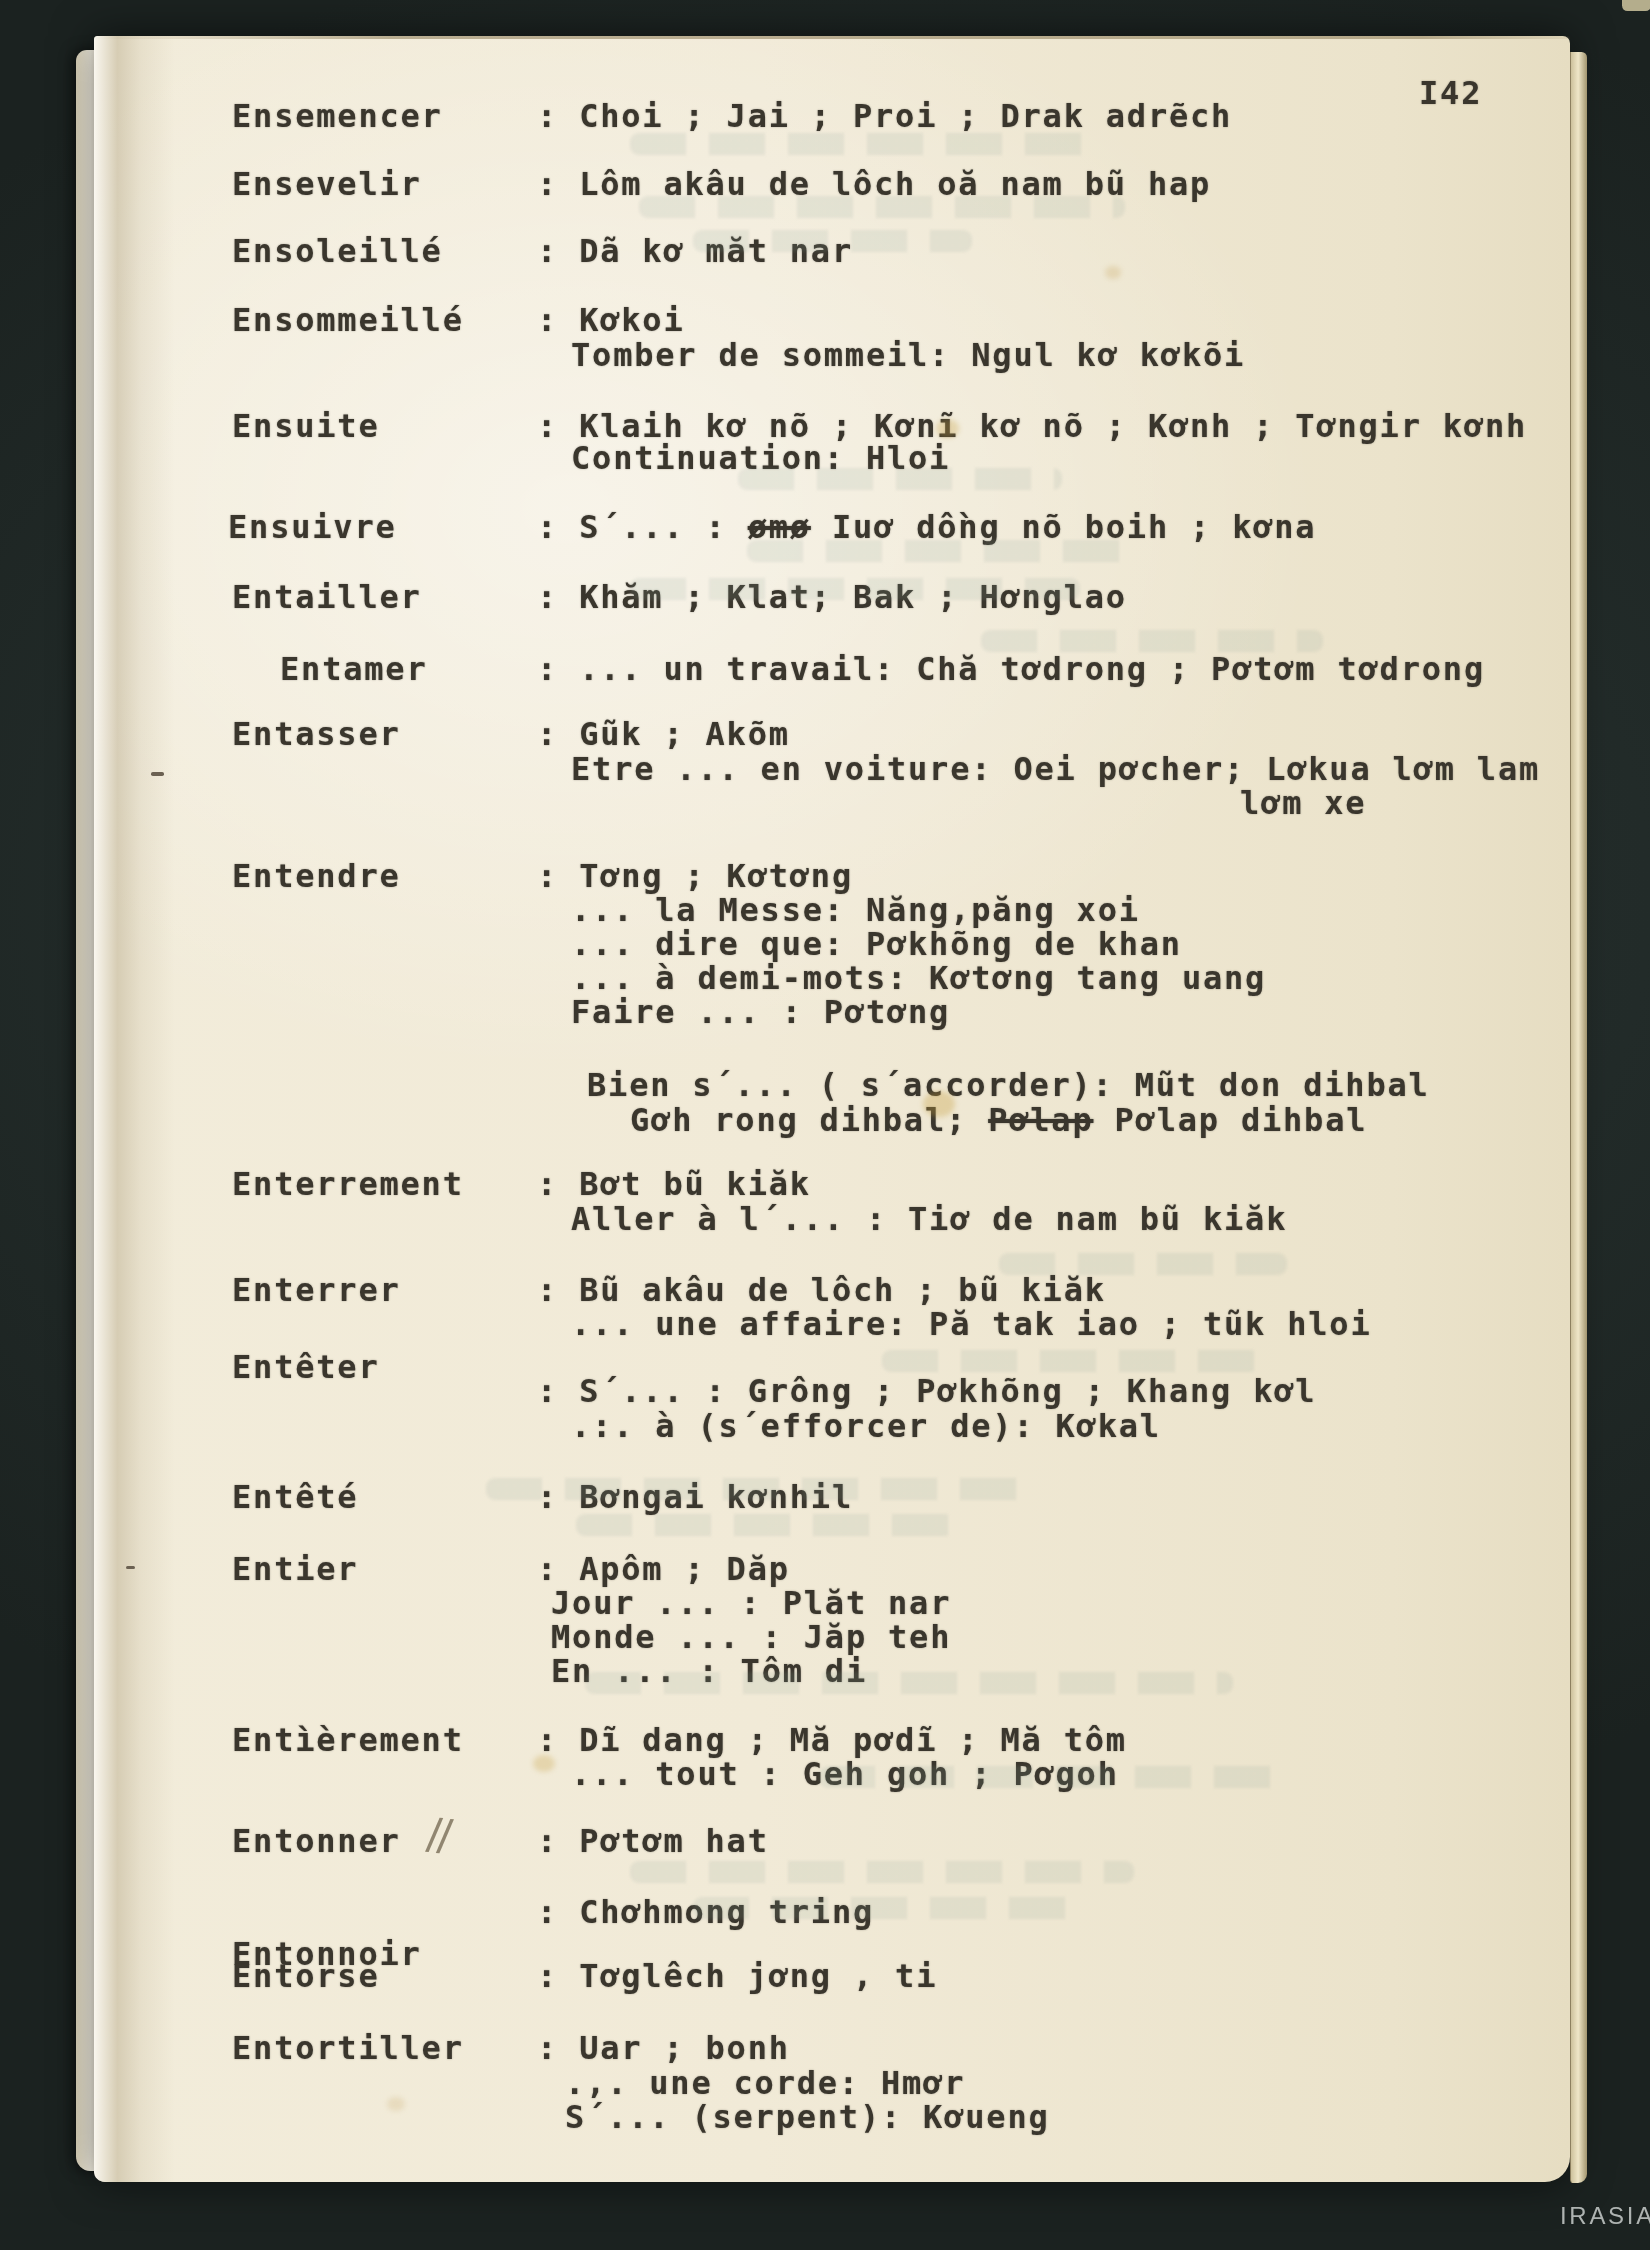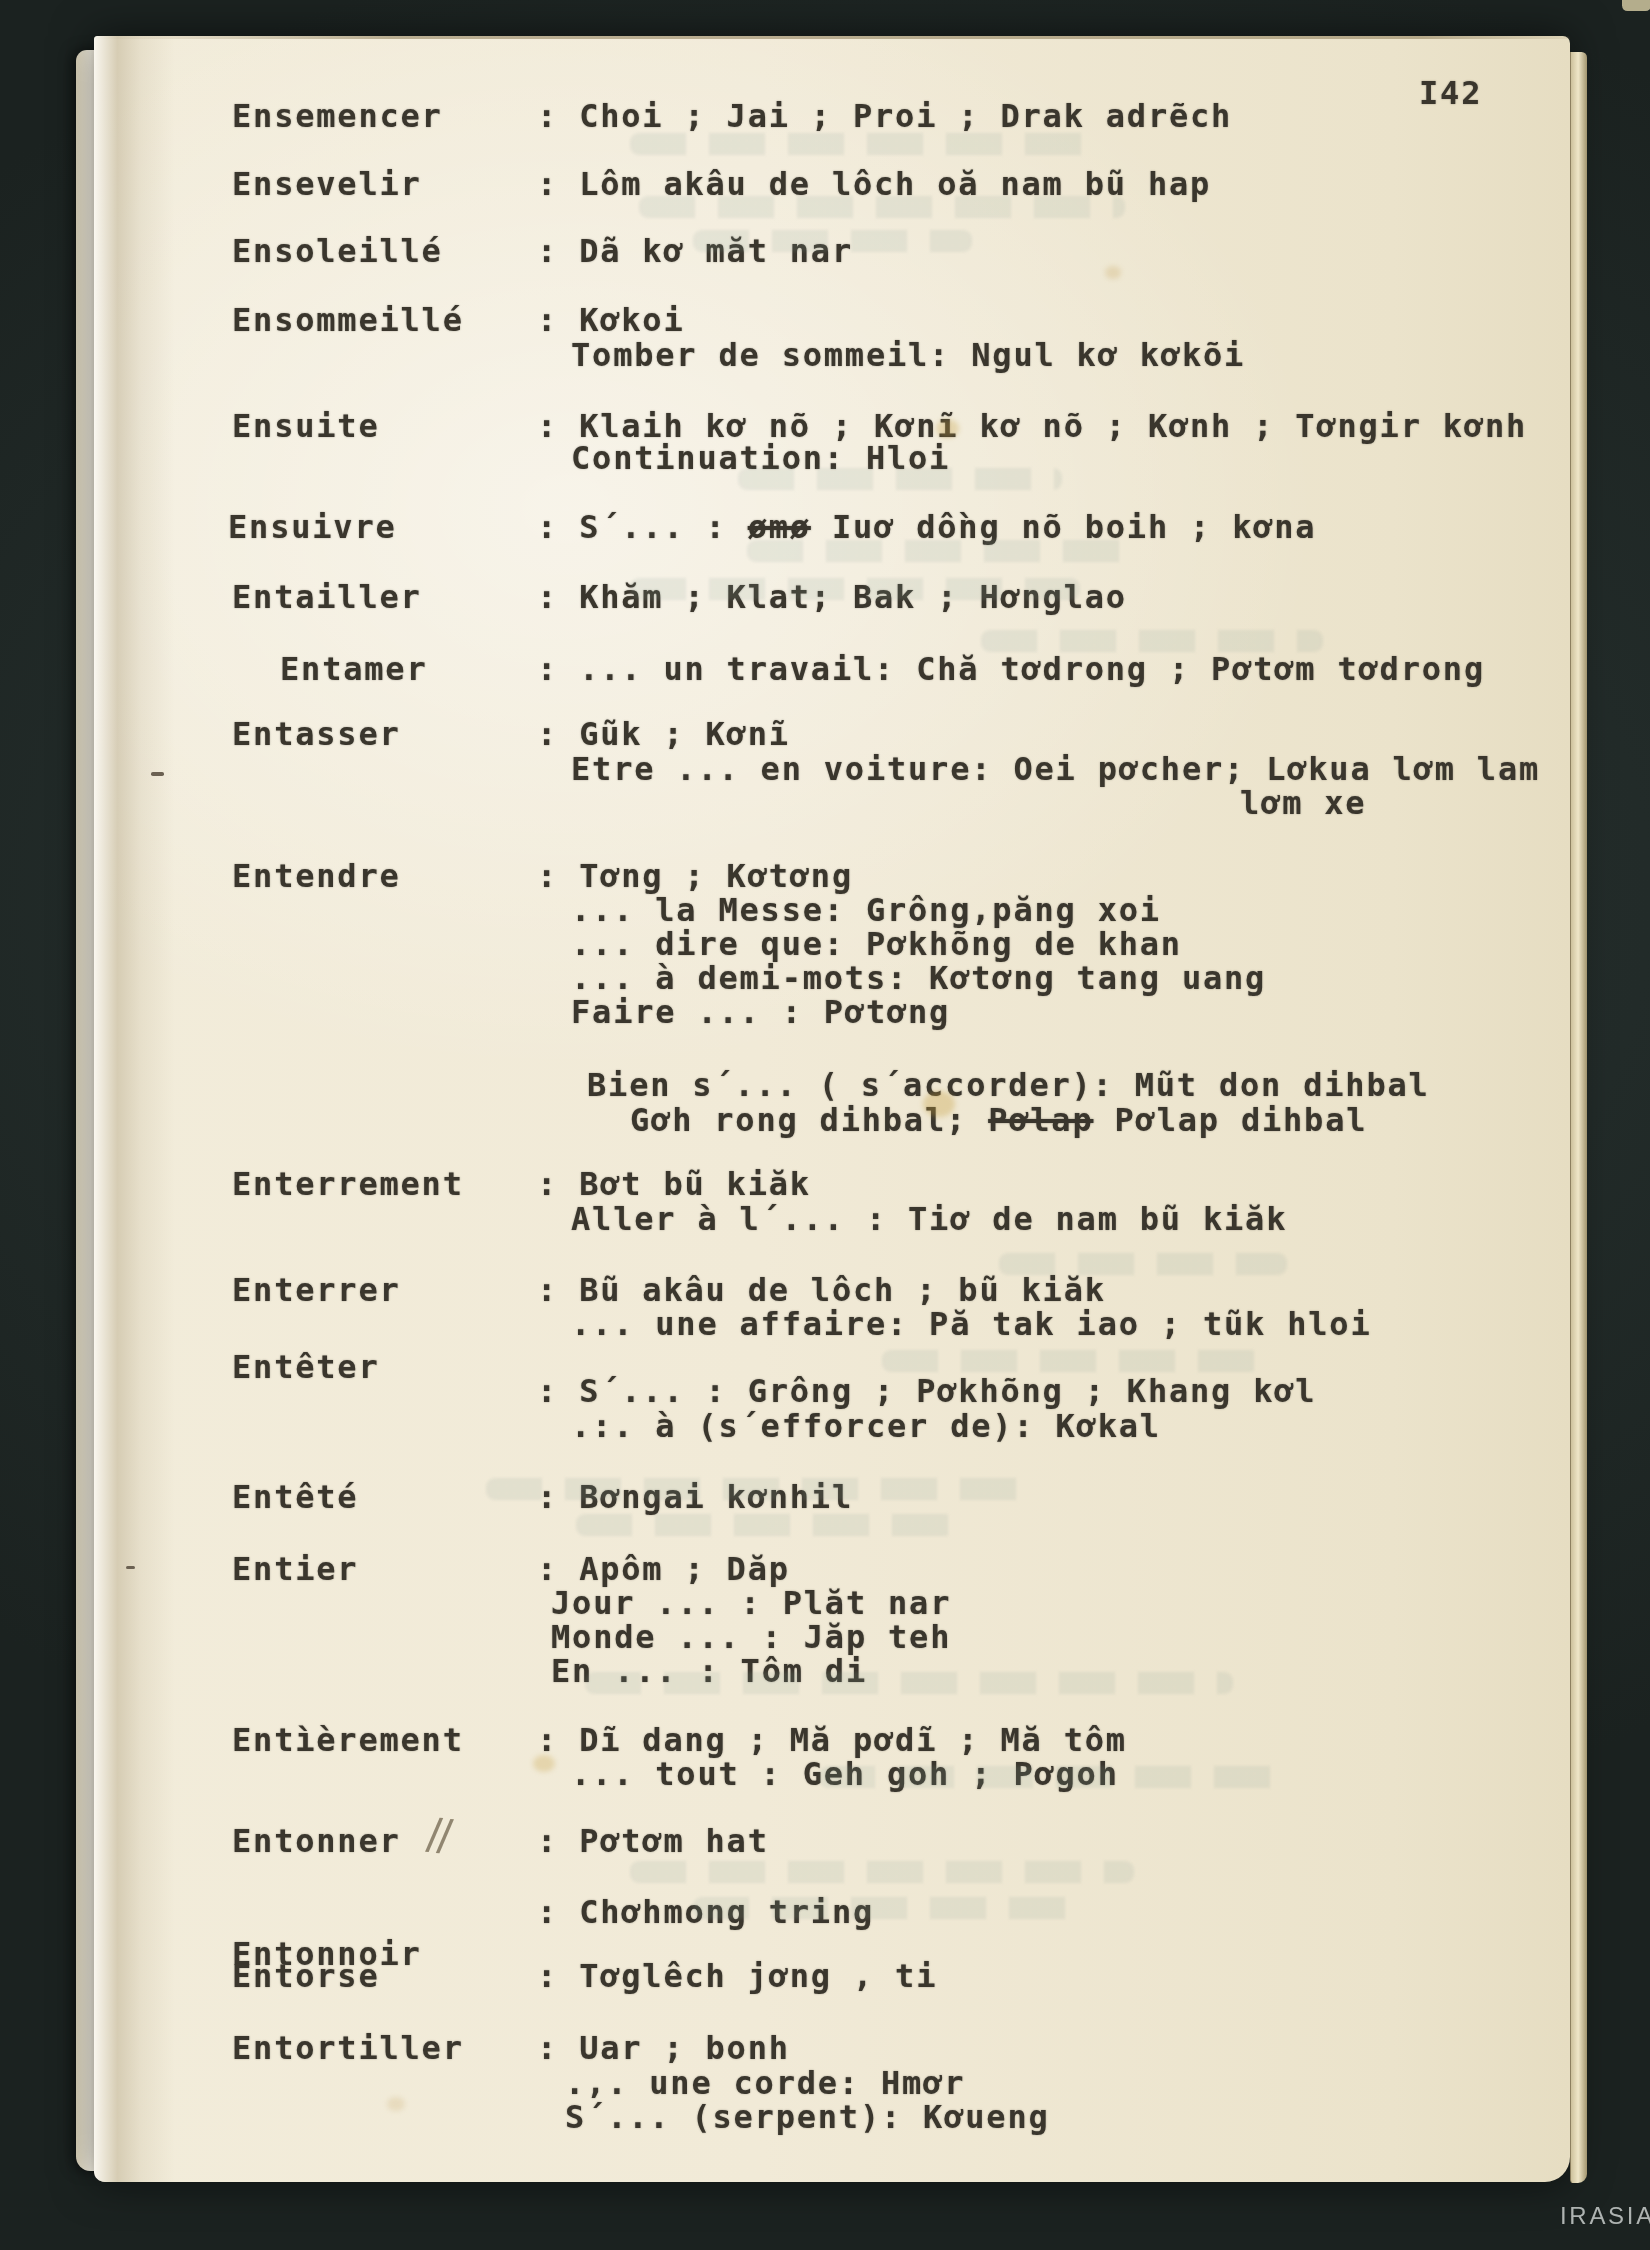--- a/index.html
+++ b/index.html
@@ -99,26 +99,26 @@
     <div class="ink hw" style="left: 232px; top: 409px;">Ensuite</div>
     <div class="ink" style="left: 537px; top: 409px;"><span>: Klaih kơ nõ ; Kơnĩ kơ nõ ; Kơnh ; Tơngir kơnh</span></div>
     <div class="ink" style="left: 571px; top: 441px;"><span>Continuation: Hloi</span></div>
     <div class="ink hw" style="left: 228px; top: 510px;">Ensuivre</div>
     <div class="ink" style="left: 537px; top: 510px;"><span>: S´... : </span><span class="strike">ømø</span><span> Iuơ dồng nõ boih ; kơna</span></div>
     <div class="ink hw" style="left: 232px; top: 580px;">Entailler</div>
     <div class="ink" style="left: 537px; top: 580px;"><span>: Khăm ; Klat; Bak ; Hơnglao</span></div>
     <div class="ink hw" style="left: 232px; top: 652px; margin-left: 48px;">Entamer</div>
     <div class="ink" style="left: 537px; top: 652px;"><span>: ... un travail: Chă tơdrong ; Pơtơm tơdrong</span></div>
     <div class="ink hw" style="left: 232px; top: 717px;">Entasser</div>
-    <div class="ink" style="left: 537px; top: 717px;"><span>: Gũk ; Kơnĩ</span></div>
+    <div class="ink" style="left: 537px; top: 717px;"><span>: Gũk ; Akõm</span></div>
     <div class="ink" style="left: 571px; top: 752px;"><span>Etre ... en voiture: Oei pơcher; Lơkua lơm lam</span></div>
     <div class="ink" style="left: 1240px; top: 786px;"><span>lơm xe</span></div>
     <div class="ink hw" style="left: 232px; top: 859px;">Entendre</div>
     <div class="ink" style="left: 537px; top: 859px;"><span>: Tơng ; Kơtơng</span></div>
-    <div class="ink" style="left: 571px; top: 893px;"><span>... la Messe: Grông,păng xoi</span></div>
+    <div class="ink" style="left: 571px; top: 893px;"><span>... la Messe: Năng,păng xoi</span></div>
     <div class="ink" style="left: 571px; top: 927px;"><span>... dire que: Pơkhõng de khan</span></div>
     <div class="ink" style="left: 571px; top: 961px;"><span>... à demi-mots: Kơtơng tang uang</span></div>
     <div class="ink" style="left: 571px; top: 995px;"><span>Faire ... : Pơtơng</span></div>
     <div class="ink" style="left: 587px; top: 1068px;"><span>Bien s´... ( s´accorder): Mũt don dihbal</span></div>
     <div class="ink" style="left: 630px; top: 1103px;"><span>Gơh rong dihbal; </span><span class="strike">Pơlap</span><span> Pơlap dihbal</span></div>
     <div class="ink hw" style="left: 232px; top: 1167px;">Enterrement</div>
     <div class="ink" style="left: 537px; top: 1167px;"><span>: Bơt bũ kiăk</span></div>
     <div class="ink" style="left: 571px; top: 1202px;"><span>Aller à l´... : Tiơ de nam bũ kiăk</span></div>
     <div class="ink hw" style="left: 232px; top: 1273px;">Enterrer</div>
     <div class="ink" style="left: 537px; top: 1273px;"><span>: Bũ akâu de lôch ; bũ kiăk</span></div>

